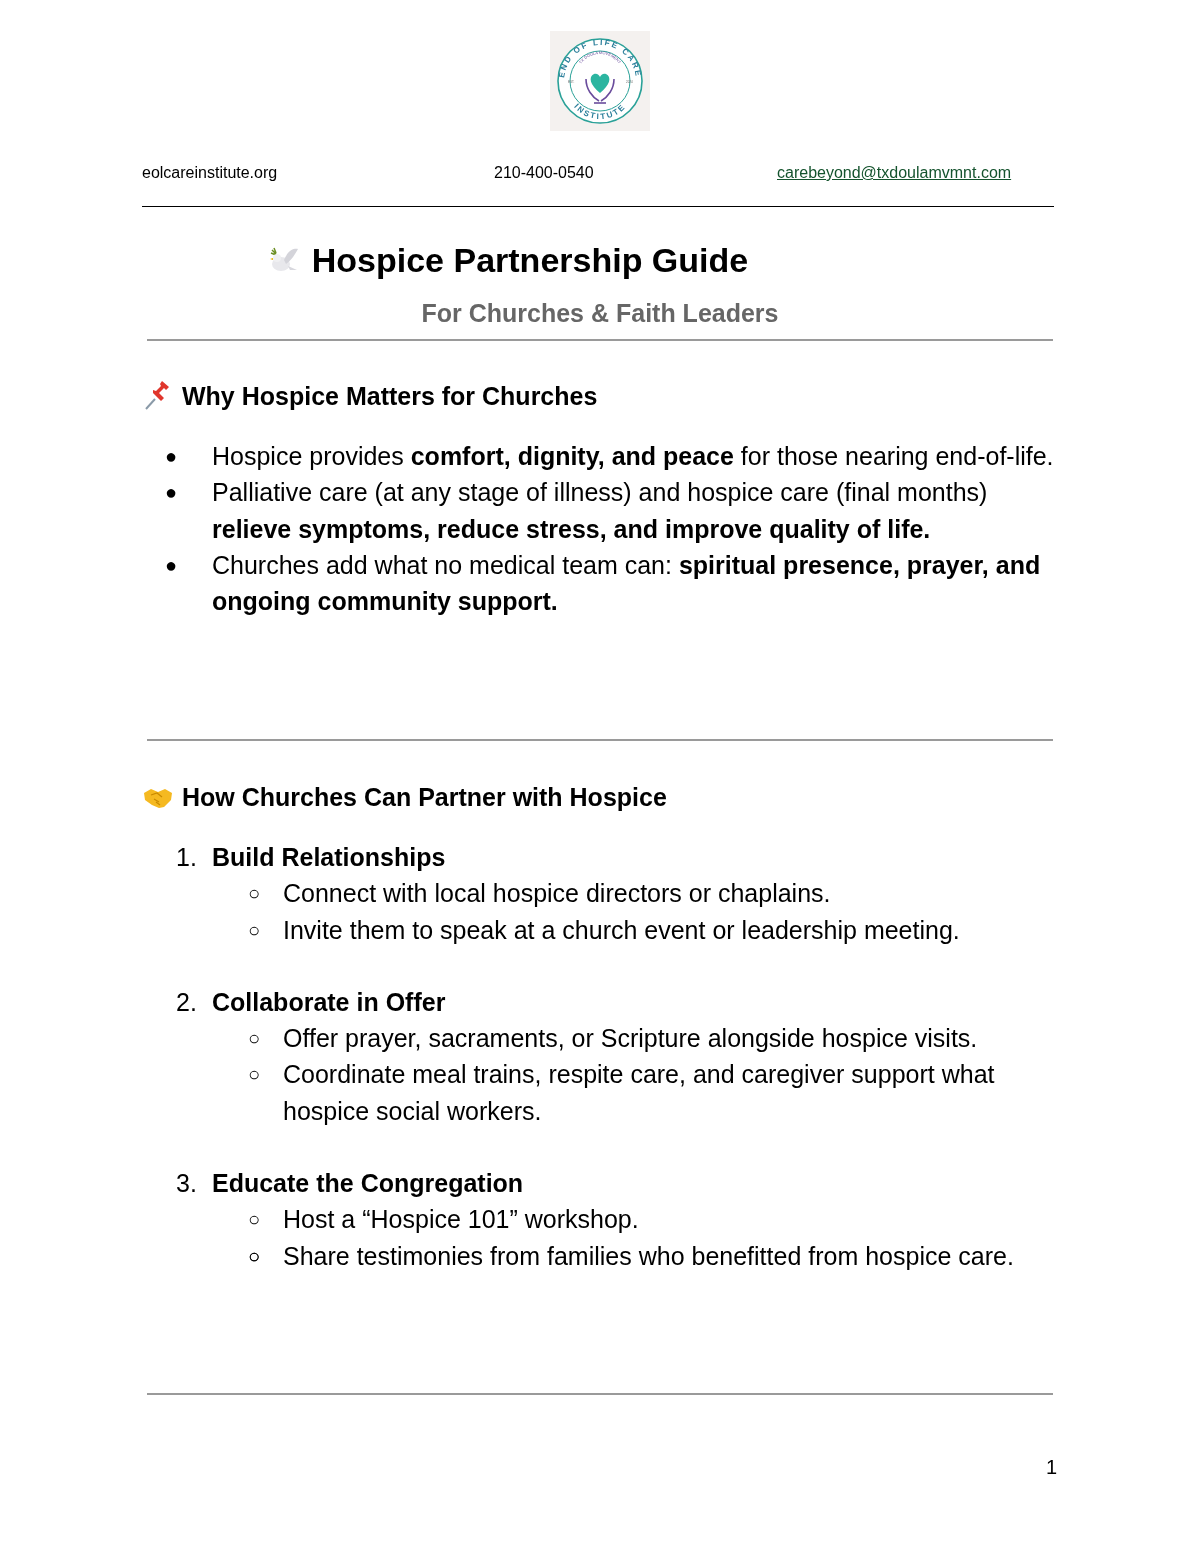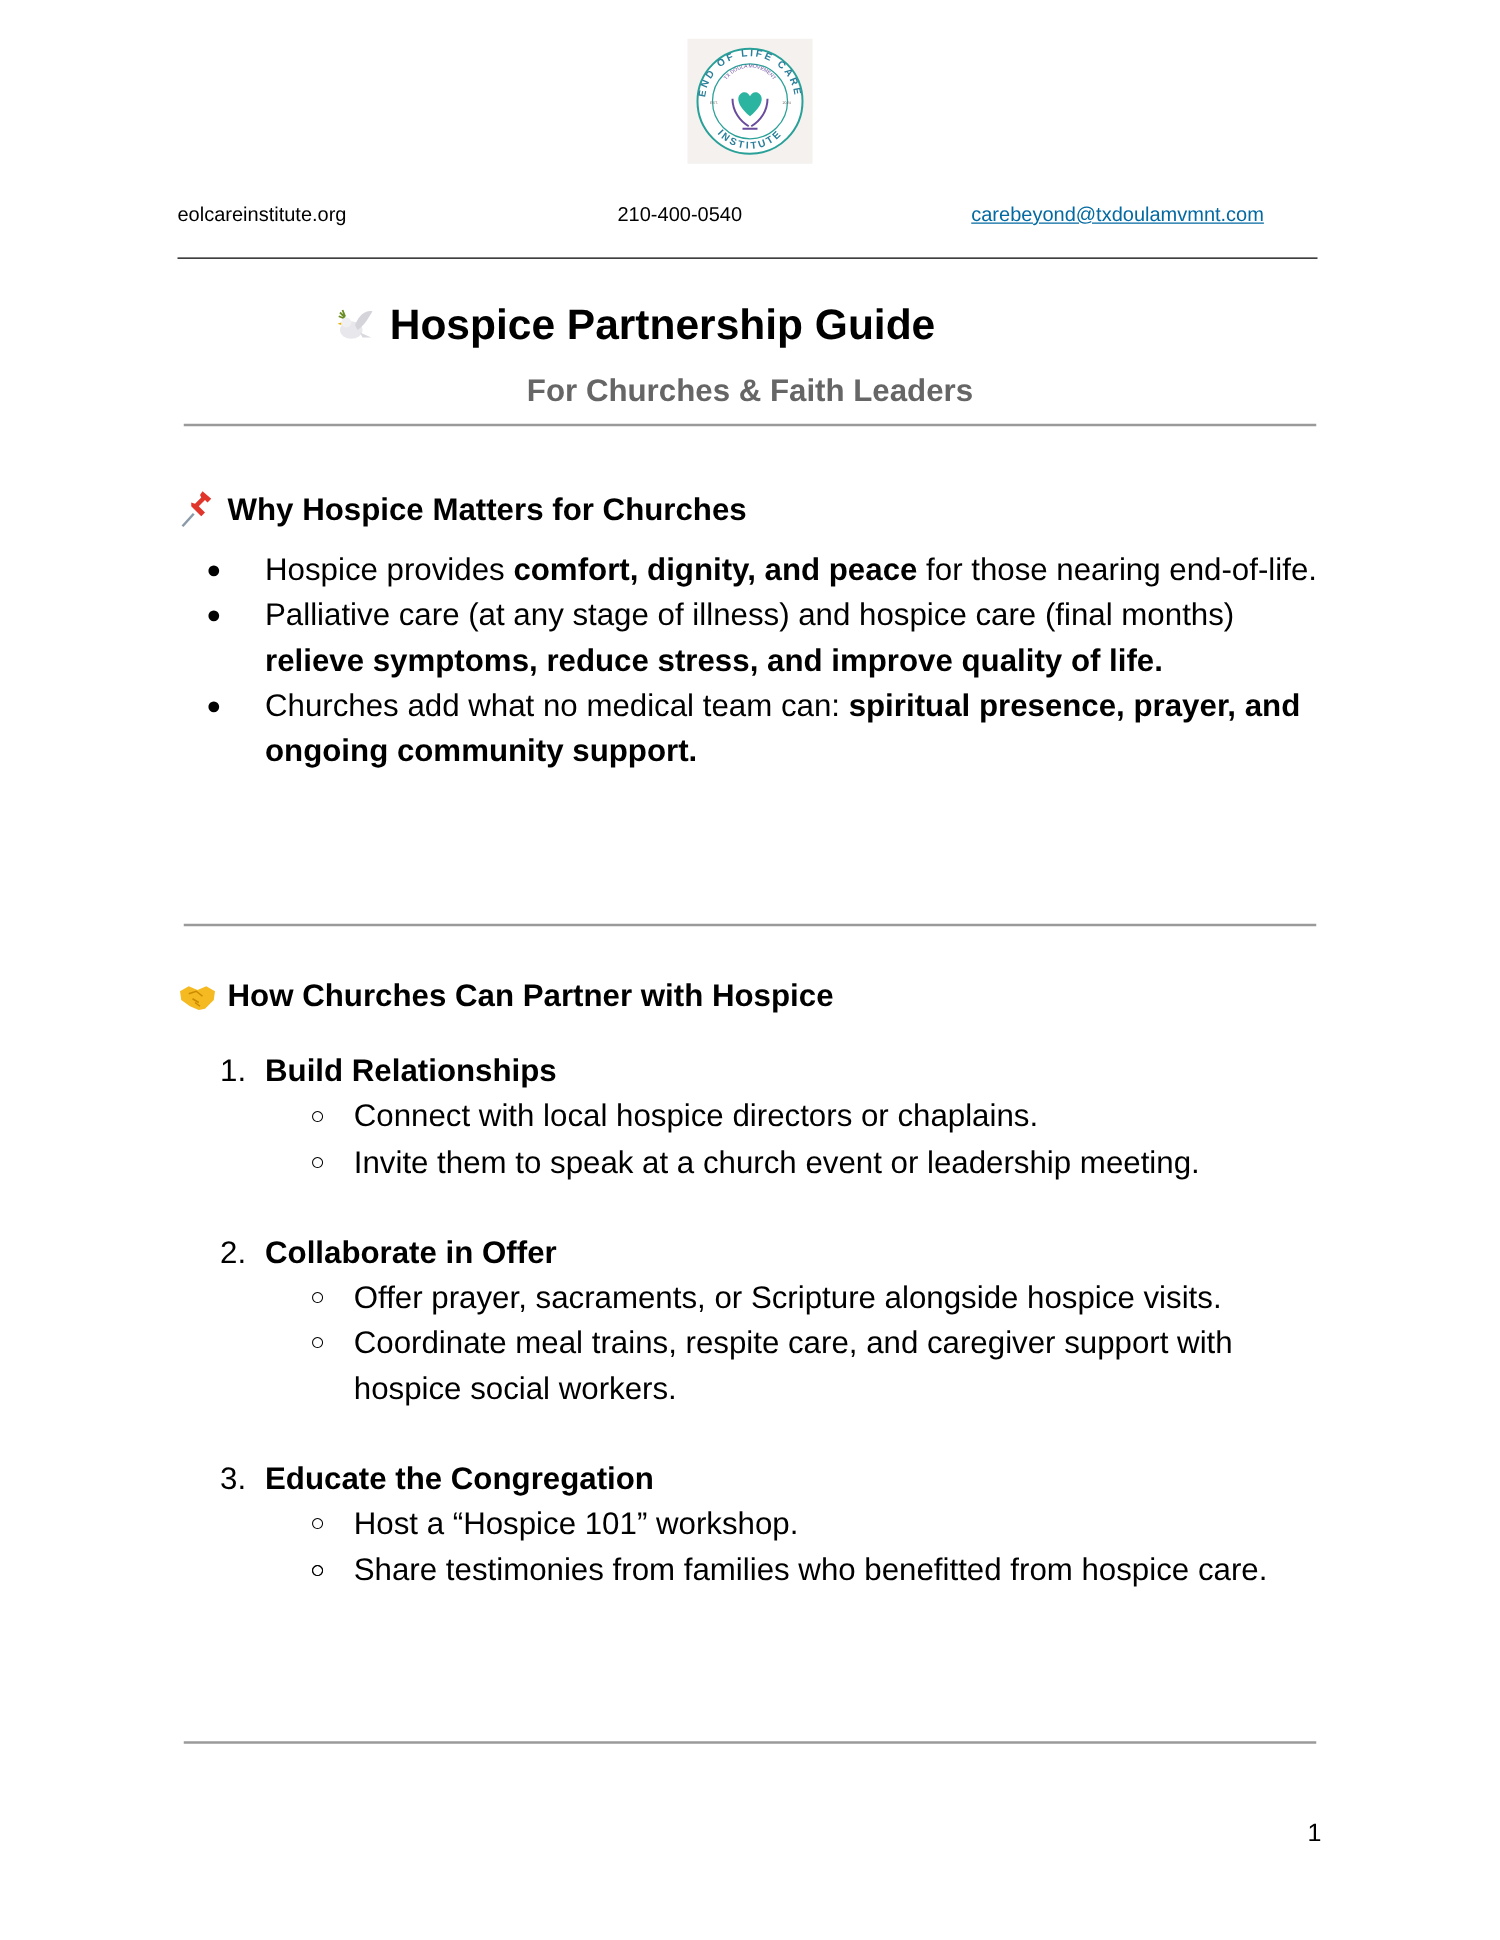--- a/index.html
+++ b/index.html
@@ -5,21 +5,21 @@
   html, body { margin: 0; padding: 0; background: #ffffff; }
   body { width: 1200px; height: 1552px; position: relative; overflow: hidden;
          font-family: "Liberation Sans", sans-serif; color: #000; }
   .logo-box { position: absolute; left: 550px; top: 31px; width: 100px; height: 100px;
               background: #f4f1ef; }
   .logo-box svg { width: 100px; height: 100px; display: block; }
   .header-row { position: absolute; top: 164px; left: 142px; width: 912px; height: 22px;
                 font-size: 16px; }
   .header-row .site { position: absolute; left: 0; top: 0; }
   .header-row .phone { position: absolute; left: 352px; top: 0; }
-  .header-row .email { position: absolute; left: 635px; top: 0; color: #0369a1;
+  .header-row .email { position: absolute; left: 635px; top: 0; color: #14532d;
                        text-decoration: underline; cursor: pointer; }
   .header-rule { position: absolute; left: 142px; top: 206px; width: 912px; height: 1px;
                  background: #000; }
   .title-wrap { position: absolute; top: 236px; left: 0; width: 1016px; text-align: center; }
   .title { font-size: 34px; font-weight: bold; line-height: 48px; display: inline-flex;
            align-items: center; gap: 12px; }
   .subtitle { position: absolute; top: 297px; left: 0; width: 1200px; text-align: center;
               font-size: 25px; font-weight: bold; color: #666666; line-height: 32px; }
   .rule { position: absolute; left: 147px; width: 906px; height: 2px; background: #9a9a9a; }
   .section-heading { position: absolute; left: 142px; font-size: 25px; font-weight: bold;
@@ -81,21 +81,21 @@
       <path d="M5 14 L2 15 L5 16 Z" fill="#e5b000"></path>
       <path d="M16 16 C 20 6, 26 4, 30 5 C 27 10, 24 16, 18 20 Z" fill="#d4d4da"></path>
       <path d="M20 22 L29 26 L22 26 Z" fill="#d8d8de"></path>
     </svg>
     <span>Hospice Partnership Guide</span>
   </span>
 </div>
 <div class="subtitle">For Churches &amp; Faith Leaders</div>
 <div class="rule" style="top:339px;"></div>
 
-<div class="section-heading" style="top:391px;">
+<div class="section-heading" style="top:379px;">
   <svg class="emoji" viewBox="0 0 32 32">
     <line x1="4" y1="29" x2="13" y2="19" stroke="#8a9aa8" stroke-width="2"></line>
     <path d="M11 13 L19 21 L22 18 L17 13 L22 8 L24 10 L27 7 L20 1 L18 4 L19 6 L14 11 L11 10 Z" fill="#e0362c"></path>
   </svg>
   <span>Why Hospice Matters for Churches</span>
 </div>
 
 <div class="list" style="top:438px;">
   <div class="bullet-item">
     <span class="dot">●</span>
@@ -139,21 +139,21 @@
   <div class="num-item">
     <span class="num">2.</span>
     <span>Collaborate in Offer</span>
   </div>
   <div class="sub-item">
     <span class="circ">○</span>
     <span>Offer prayer, sacraments, or Scripture alongside hospice visits.</span>
   </div>
   <div class="sub-item">
     <span class="circ">○</span>
-    <span>Coordinate meal trains, respite care, and caregiver support with hospice social workers.</span>
+    <span>Coordinate meal trains, respite care, and caregiver support what hospice social workers.</span>
   </div>
   <div class="gap"></div>
 
   <div class="num-item">
     <span class="num">3.</span>
     <span>Educate the Congregation</span>
   </div>
   <div class="sub-item">
     <span class="circ">○</span>
     <span>Host a “Hospice 101” workshop.</span>

